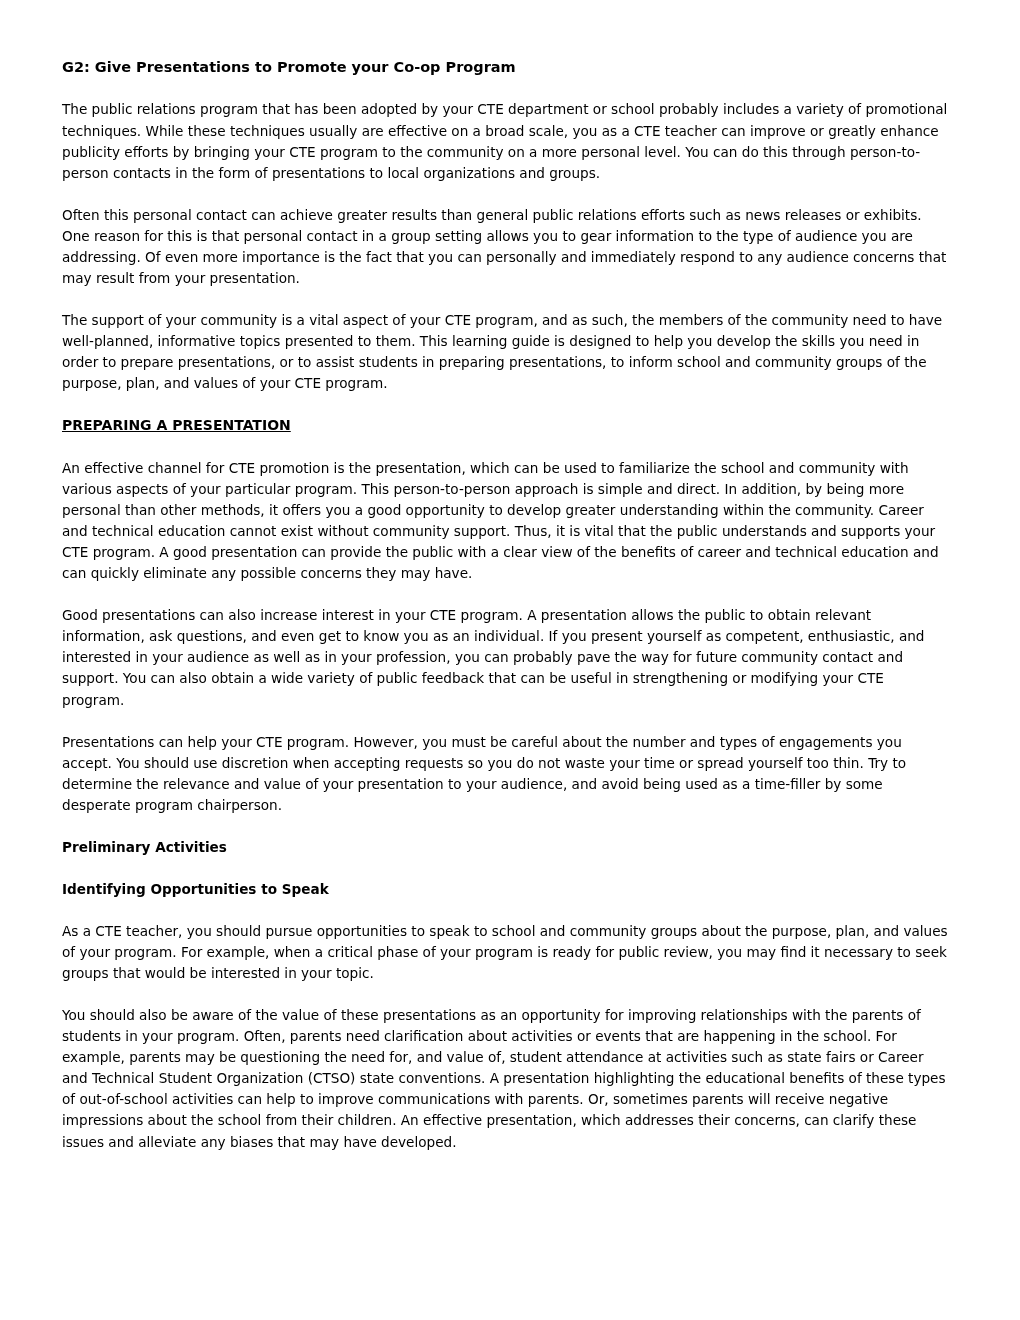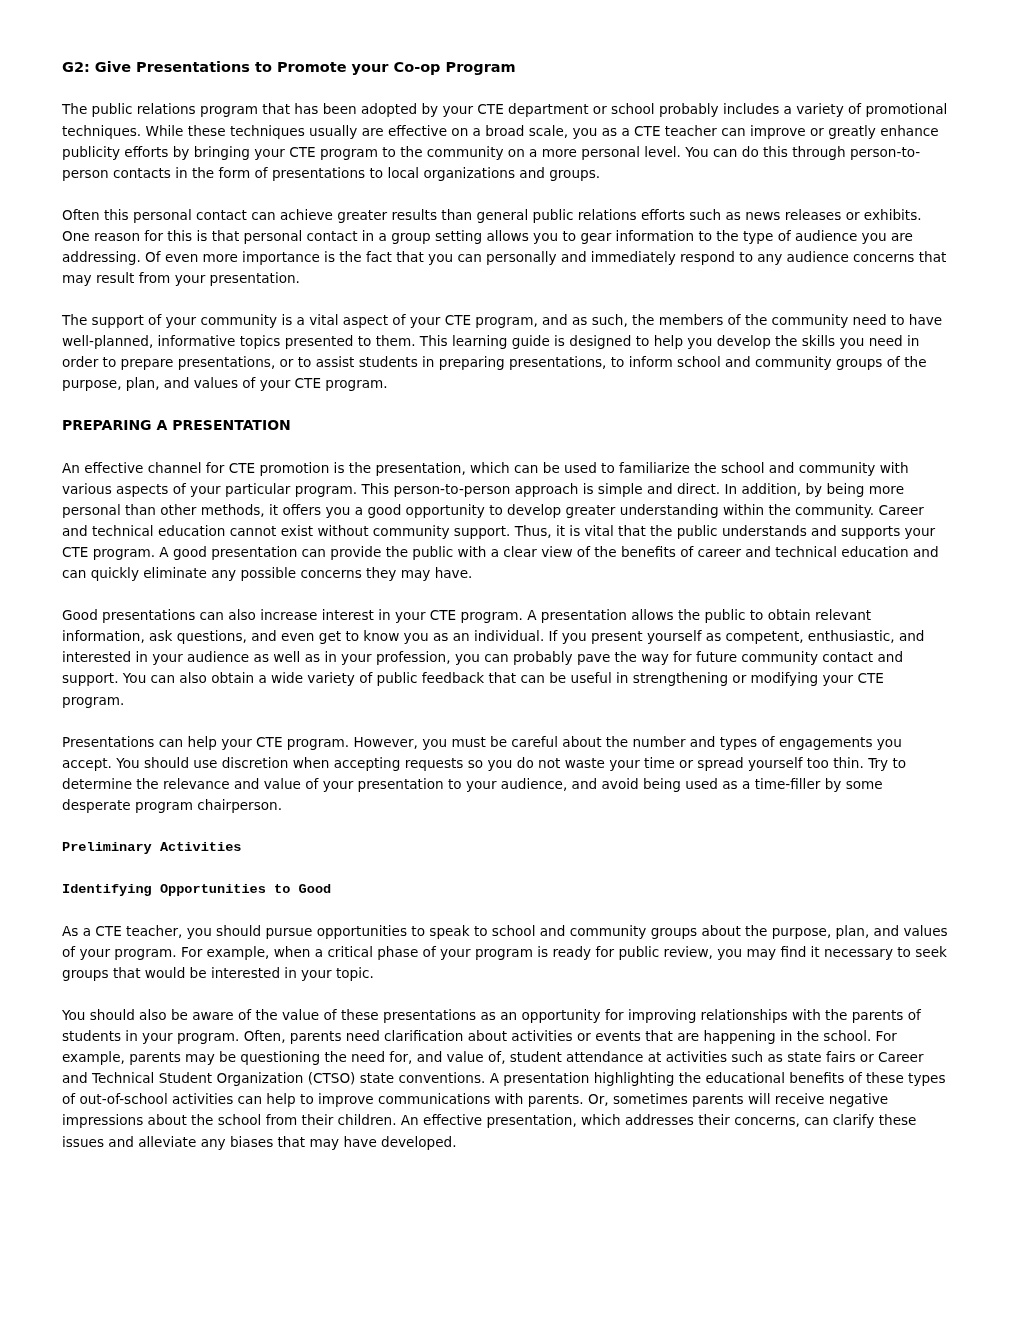--- a/index.html
+++ b/index.html
@@ -21,26 +21,26 @@
   }
   .doc-title {
     font-weight: bold;
     font-size: 14.5px;
     margin: 0 0 21px 0;
   }
   .doc-heading {
     font-weight: bold;
     font-size: 14px;
     margin: 21px 0 21px 0;
+    text-decoration: underline;
   }
   .doc-subheading {
     font-weight: bold;
     font-size: 13.6px;
     margin: 21px 0 21px 0;
-    font-family: Liberation Mono, monospace;
   }
   .doc-paragraph {
     margin: 0 8px 21px 0;
   }
 </style>
 </head>
 <body>
 
 <div class="page">
 
@@ -56,18 +56,18 @@
 
 
   <p class="doc-paragraph">An effective channel for CTE promotion is the presentation, which can be used to familiarize the school and community with various aspects of your particular program. This person-to-person approach is simple and direct. In addition, by being more personal than other methods, it offers you a good opportunity to develop greater understanding within the community. Career and technical education cannot exist without community support. Thus, it is vital that the public understands and supports your CTE program. A good presentation can provide the public with a clear view of the benefits of career and technical education and can quickly eliminate any possible concerns they may have.</p>
 
   <p class="doc-paragraph">Good presentations can also increase interest in your CTE program. A presentation allows the public to obtain relevant information, ask questions, and even get to know you as an individual. If you present yourself as competent, enthusiastic, and interested in your audience as well as in your profession, you can probably pave the way for future community contact and support. You can also obtain a wide variety of public feedback that can be useful in strengthening or modifying your CTE program.</p>
 
   <p class="doc-paragraph">Presentations can help your CTE program. However, you must be careful about the number and types of engagements you accept. You should use discretion when accepting requests so you do not waste your time or spread yourself too thin. Try to determine the relevance and value of your presentation to your audience, and avoid being used as a time-filler by some desperate program chairperson.</p>
 
   <h3 class="doc-subheading">Preliminary Activities</h3>
 
-  <h3 class="doc-subheading">Identifying Opportunities to Good</h3>
+  <h3 class="doc-subheading">Identifying Opportunities to Speak</h3>
 
   <p class="doc-paragraph">As a CTE teacher, you should pursue opportunities to speak to school and community groups about the purpose, plan, and values of your program. For example, when a critical phase of your program is ready for public review, you may find it necessary to seek groups that would be interested in your topic.</p>
 
   <p class="doc-paragraph">You should also be aware of the value of these presentations as an opportunity for improving relationships with the parents of students in your program. Often, parents need clarification about activities or events that are happening in the school. For example, parents may be questioning the need for, and value of, student attendance at activities such as state fairs or Career and Technical Student Organization (CTSO) state conventions. A presentation highlighting the educational benefits of these types of out-of-school activities can help to improve communications with parents. Or, sometimes parents will receive negative impressions about the school from their children. An effective presentation, which addresses their concerns, can clarify these issues and alleviate any biases that may have developed.</p>
 </div>
 
 </body></html>

